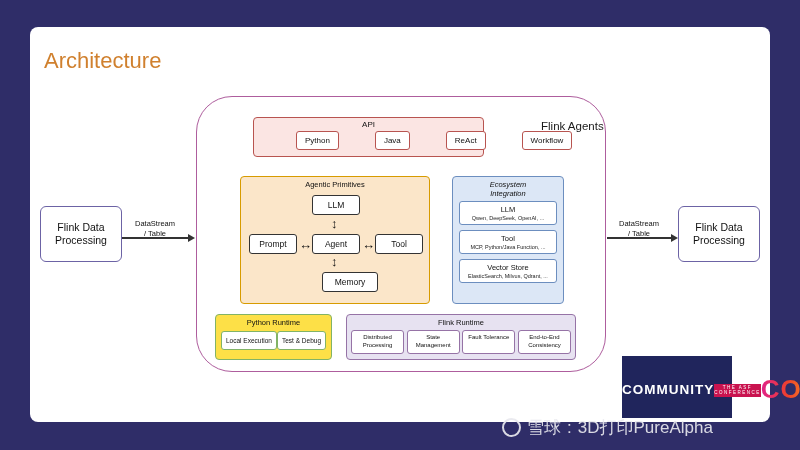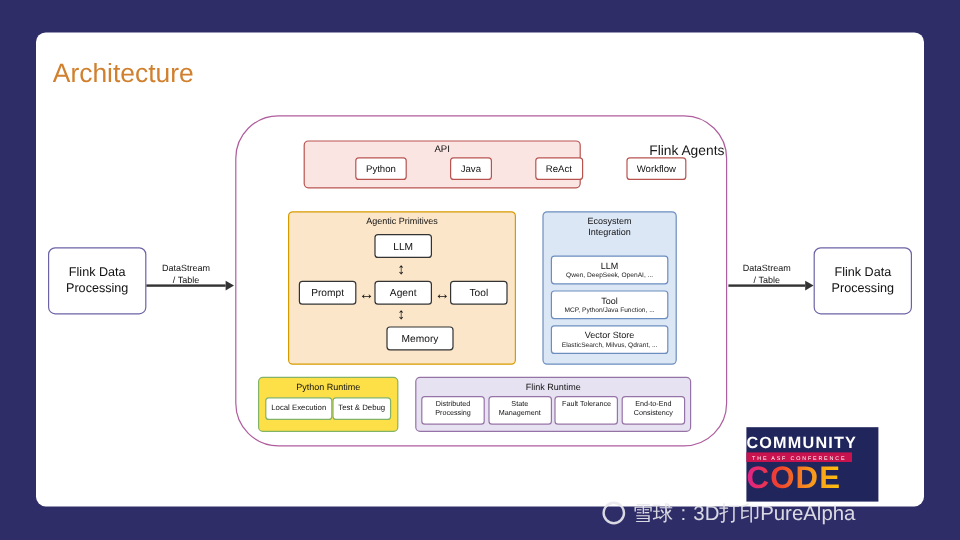--- a/index.html
+++ b/index.html
@@ -44,41 +44,41 @@
   .node-tool   { left:134px; top:57px; width:48px; height:20px; }
   .node-memory { left:67px;  top:95px; width:56px; height:20px;margin-left:14px; }
   .arrow-glyph { position:absolute; font-size:13px; color:#111; line-height:1; }
   .arrow-llm-agent    { left:90px;  top:40px; }
   .arrow-prompt-agent { left:58px;  top:61px; }
   .arrow-agent-tool   { left:121px; top:61px; }
   .arrow-agent-memory { left:90px;  top:78px; }
 
   
   .eco-box { position:absolute; left:452px; top:176px; width:112px; height:128px; background:#dce7f6; border:1px solid #6c8ebf; border-radius:4px; }
-  .eco-label { text-align:center; font-size:7.5px; margin:3px auto 12px; width:62px; line-height:1.2; color:#111; }
+  .eco-label { text-align:center; font-size:7.5px; margin:3px auto 0; width:62px; line-height:1.2; color:#111;font-style:italic; }
   .eco-items { display:flex; flex-direction:column; gap:5px; padding:3px 6px 0 6px; }
   .eco-item { background:#fff; border:1px solid #6c8ebf; border-radius:3px; text-align:center; padding:3px 2px; }
   .eco-item-title { font-size:7.5px; color:#111; }
   .eco-item-sub { font-size:5.5px; color:#222; margin-top:1px; }
 
   
   .py-box { position:absolute; left:215px; top:314px; width:117px; height:46px; background:#fde047; border:1px solid #82b366; border-radius:4px; }
   .py-label { text-align:center; font-size:7.5px; margin-top:3px; color:#111; }
   .py-items { display:flex; justify-content:space-between; padding:4px 5px 0 5px; }
   .py-item { background:#fff; border:1px solid #82b366; border-radius:3px; font-size:6.5px; padding:5px 4px; text-align:center; color:#111; }
 
   
   .flink-box { position:absolute; left:346px; top:314px; width:230px; height:46px; background:#e7e2f1; border:1px solid #9673a6; border-radius:4px; }
   .flink-label { text-align:center; font-size:7.5px; margin-top:3px; color:#111; }
   .flink-items { display:flex; justify-content:space-between; padding:3px 4px 0 4px; }
   .flink-item { background:#fff; border:1px solid #9673a6; border-radius:3px; font-size:6px; padding:3px 1px; text-align:center; width:53px; line-height:1.3; color:#111; }
 
   
   .logo { position:absolute; left:622px; top:356px; width:110px; height:62px; background:#20255c;
-          display:flex; flex-direction:column; align-items:flex-start; padding-top:5px; }
+          display:flex; flex-direction:row; align-items:center; padding-top:5px; }
   .logo-community { color:#fff; font-weight:bold; font-size:13.5px; letter-spacing:1px; }
   .logo-bar { background:#c9134f; color:#fff; font-size:4.5px; width:88px; text-align:center; padding:1.5px 0; letter-spacing:1.5px; margin-top:1px; }
   .logo-code { font-size:26px; font-weight:800; letter-spacing:1px; line-height:1.05;
                background:linear-gradient(90deg,#e0218a,#ef402d,#f7941d,#ffc20e);
                -webkit-background-clip:text; background-clip:text; color:transparent; }
 
   
   .watermark { position:absolute; left:502px; top:416px; display:flex; align-items:center; gap:6px;
                color:rgba(232,232,238,0.92); font-size:17px; }
   .wm-circle { width:19px; height:19px; border:2.5px solid rgba(232,232,238,0.92); border-radius:50%; }

